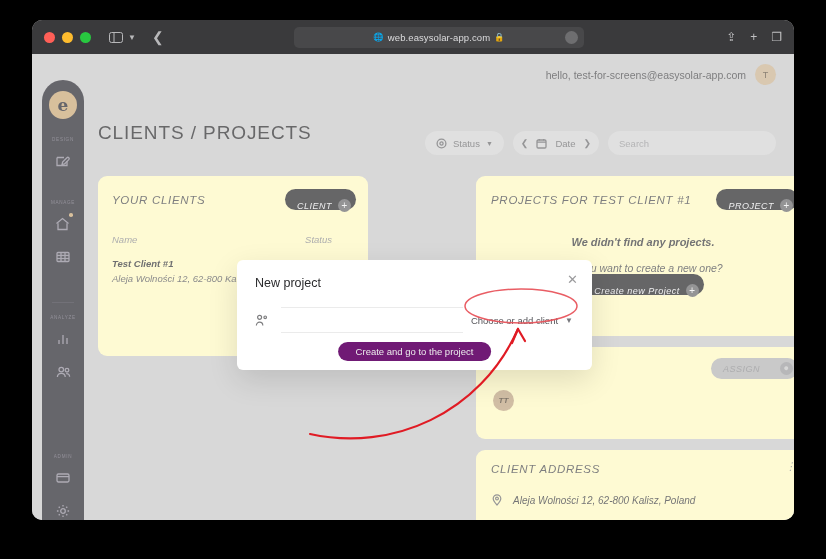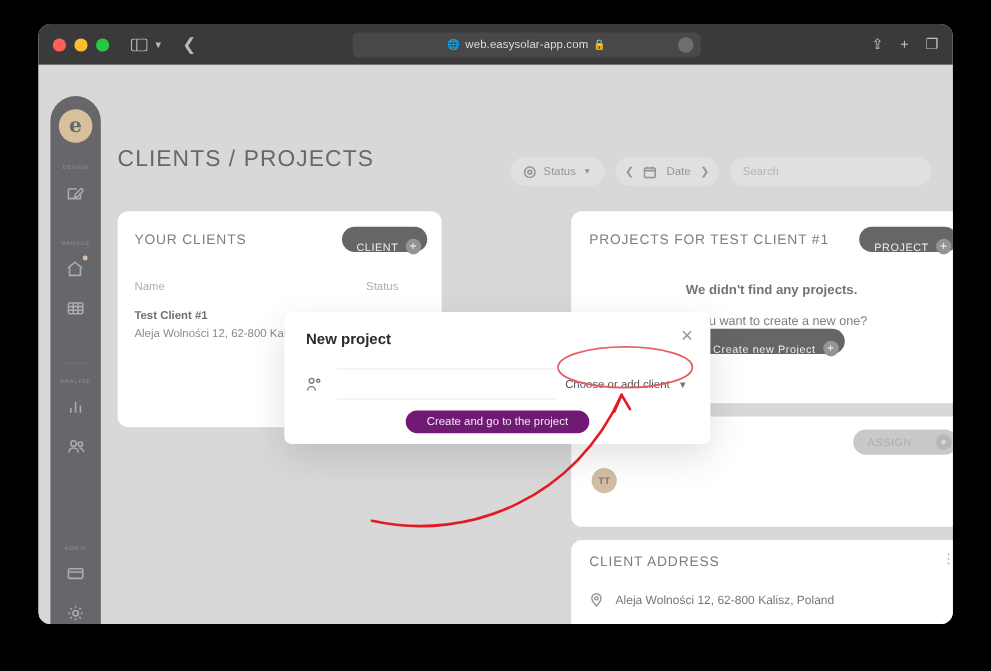--- a/index.html
+++ b/index.html
@@ -169,22 +169,23 @@
   #search-input {
     border: none; background: transparent; outline: none;
     font-size: 9.5px; color: #6d6d6f; width: 130px;
     font-family: "Liberation Sans", sans-serif;
   }
   #search-input::placeholder { color: #98989a; }
 
   
   .card {
     position: absolute;
-    background: #ffffff;
+    background: #fef9c3;
     border-radius: 9px;
+    font-style: italic;
   }
   .card-title {
     font-size: 11.5px;
     letter-spacing: .7px;
     color: #4d4d4f;
   }
   .dark-btn {
     height: 21px;
     background: #2b2b2d;
     border-radius: 11px;
@@ -281,21 +282,21 @@
   #modal {
     position: absolute;
     left: 205px; top: 206px;
     width: 355px; height: 110px;
     background: #ffffff;
     border-radius: 6px;
     box-shadow: 0 10px 30px rgba(0,0,0,.12);
   }
   #modal-title {
     position: absolute; left: 18px; top: 16px;
-    font-size: 12.5px; font-weight: bold; color: #2b2b2d;
+    font-size: 12.5px; font-weight: normal; color: #2b2b2d;
   }
   #modal-close {
     position: absolute; right: 14px; top: 13px;
     font-size: 13px; color: #9a9a9c; cursor: pointer;
     line-height: 1;
   }
   #modal-field-row {
     position: absolute; left: 18px; top: 46px;
     width: 322px; height: 28px;
     display: flex; align-items: center;
@@ -437,20 +438,24 @@
         </div>
         <div class="nav-icon">
           <svg width="16" height="16" viewBox="0 0 16 16">
               <circle cx="8" cy="8" r="2.3"></circle>
               <path d="M8 1.9v1.6M8 12.5v1.6M1.9 8h1.6M12.5 8h1.6M3.7 3.7l1.1 1.1M11.2 11.2l1.1 1.1M12.3 3.7l-1.1 1.1M4.8 11.2l-1.1 1.1"></path>
             </svg>
         </div>
       </div>
     </nav>
 
+    <div id="greeting-row">
+      <span id="greeting-text">hello, test-for-screens@easysolar-app.com</span>
+      <div id="user-avatar">T</div>
+    </div>
 
     <h1 id="page-title">CLIENTS / PROJECTS</h1>
 
     <div id="filter-bar">
       <div class="pill">
         <svg width="11" height="11" viewBox="0 0 11 11">
             <circle cx="5.5" cy="5.5" r="4.4"></circle>
             <circle cx="5.5" cy="5.5" r="1.6"></circle>
           </svg>
         <span>Status</span>

